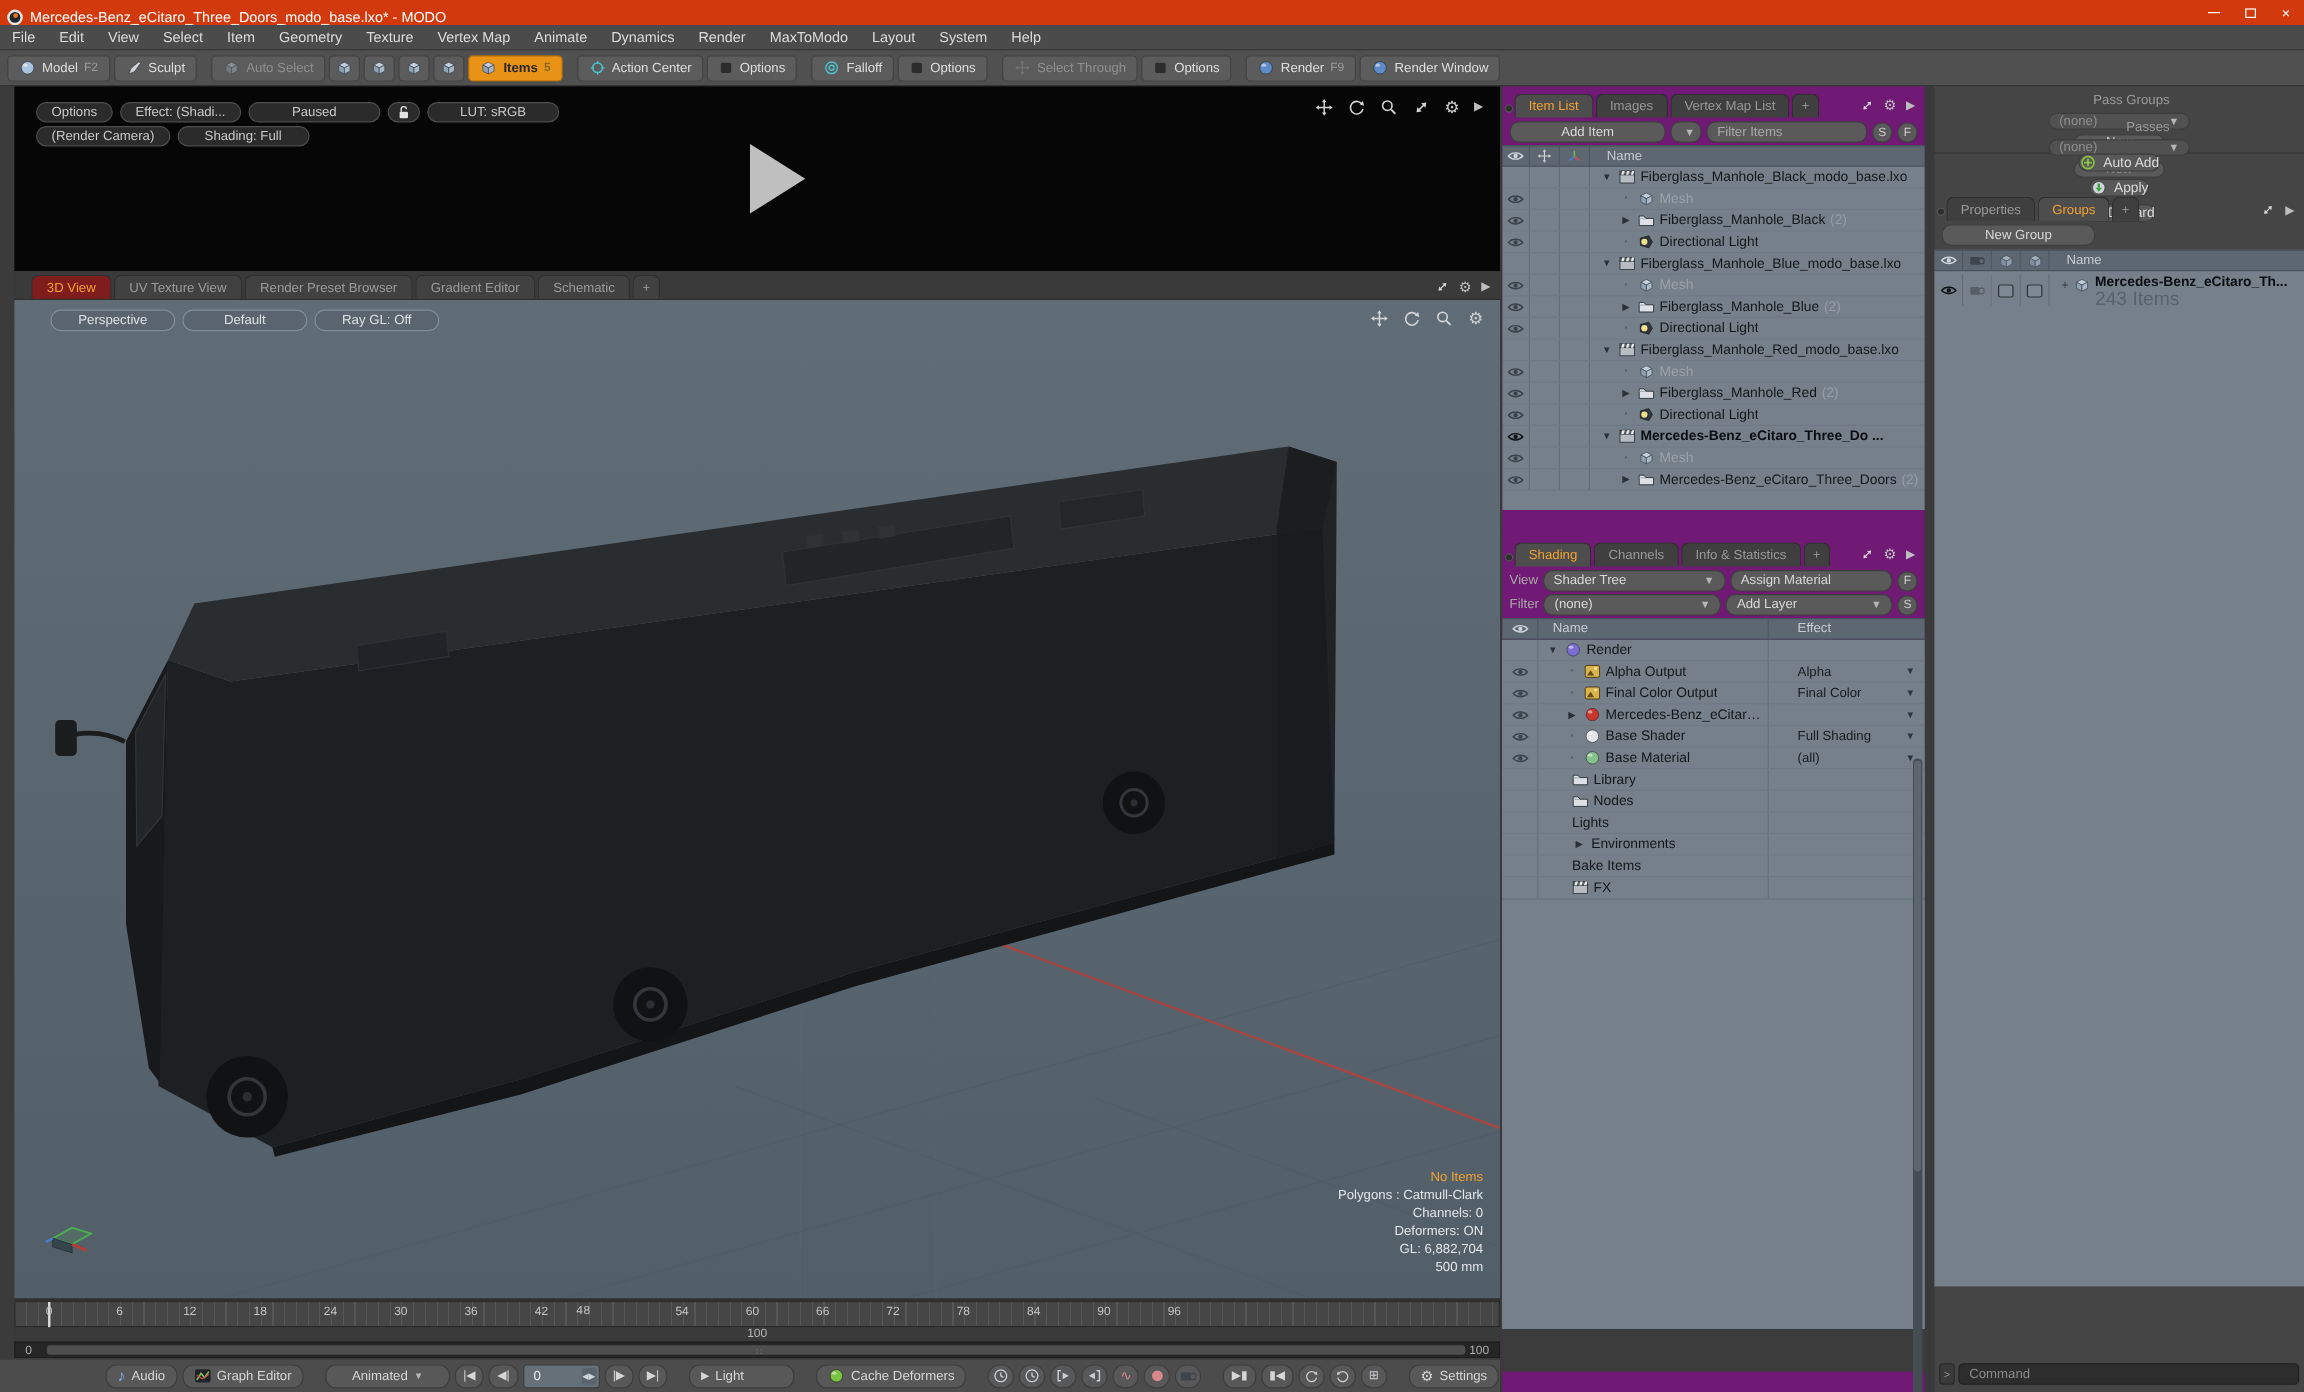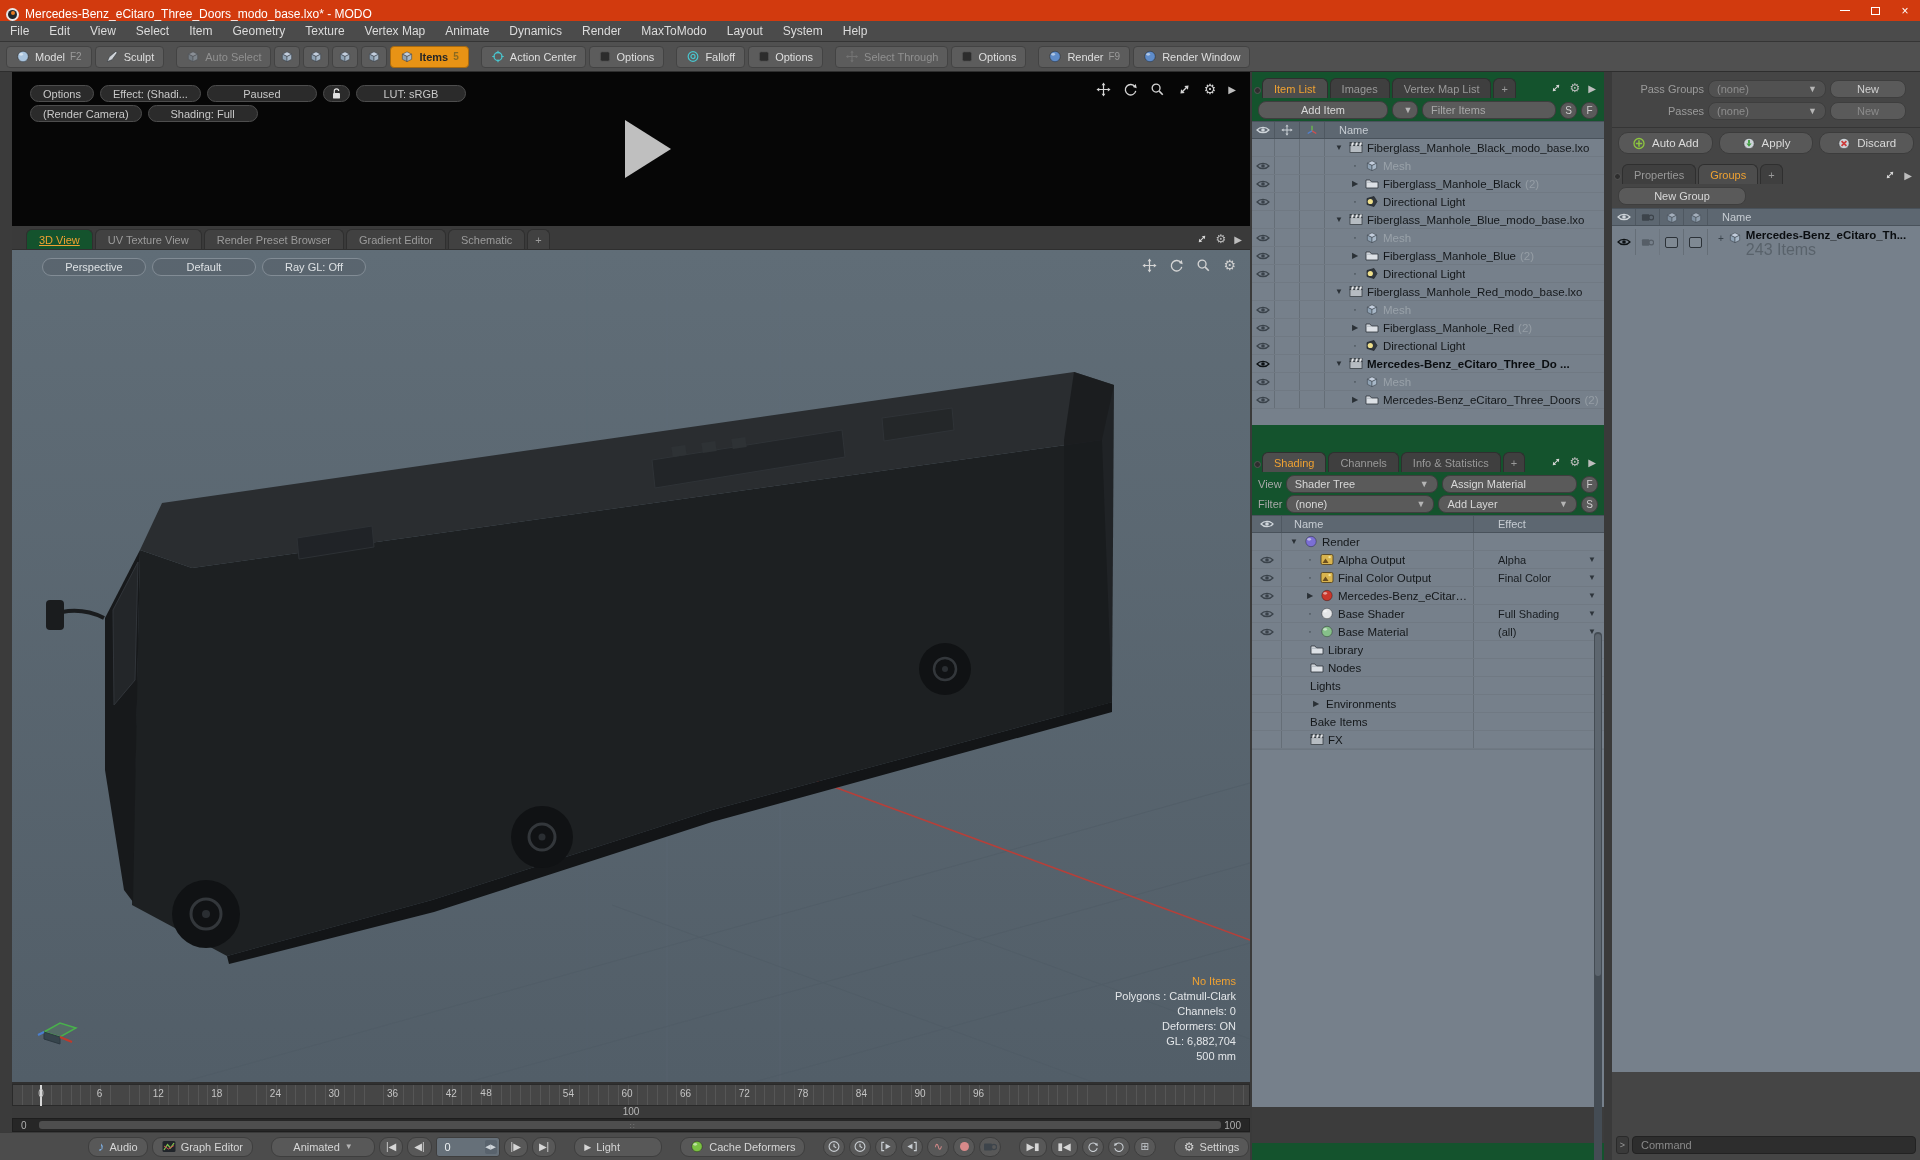--- a/index.html
+++ b/index.html
@@ -38,21 +38,21 @@
   .pillrow{position:absolute;display:flex;gap:6px;}
   .pill{height:17px;background:#2b2b2b;border:1px solid #4d4d4d;border-radius:9px;color:#c9c9c9;font-size:11px;display:flex;align-items:center;justify-content:center;padding:0 12px;}
   .pill.wide{min-width:110px;}
   #preview-icons{position:absolute;right:14px;top:10px;display:flex;gap:12px;align-items:center;}
   .vicon{width:15px;height:15px;color:#d5d5d5;}
   .vicon-gear{color:#cfcfcf;font-size:14px;line-height:15px;}
   #play-tri{position:absolute;left:613px;top:48px;width:0;height:0;border-left:46px solid rgba(225,225,225,.85);border-top:29px solid transparent;border-bottom:29px solid transparent;}
 
   #vtabs{position:absolute;left:12px;top:226px;width:1238px;height:24px;background:#3a3a3a;display:flex;align-items:flex-end;padding-left:14px;border-bottom:1px solid #2f2f2f;}
   .vtab{height:20px;display:flex;align-items:center;padding:0 12px;font-size:11px;color:#9b9b9b;background:#414141;border:1px solid #2f2f2f;border-bottom:none;border-radius:6px 6px 0 0;margin-right:2px;}
-  .vtab.active{background:#14532d;color:#f0a232;text-decoration:underline;}
+  .vtab.active{background:#7f1d1d;color:#f0a232;}
   .vtab.plus{padding:0 7px;}
   .tabicons{margin-left:auto;display:flex;gap:8px;align-items:center;margin-bottom:3px;margin-right:8px;}
   .tabicons .vicon{width:12px;height:12px;}
   .tabicons .gearchar{color:#bdbdbd;font-size:12px;}
   .tri-r{color:#bdbdbd;font-size:10px;}
 
   #viewport{position:absolute;left:12px;top:250px;width:1238px;height:832px;background:linear-gradient(#606d77,#525e68);overflow:hidden;}
   #vp-pills{left:30px;top:8px;}
   .vpill{height:18px;background:rgba(70,80,88,.25);border:1px solid #828c95;border-radius:9px;color:#dde1e4;font-size:11px;display:flex;align-items:center;justify-content:center;padding:0 14px;min-width:104px;}
   #vp-icons{position:absolute;right:14px;top:8px;display:flex;gap:12px;align-items:center;}
@@ -102,31 +102,31 @@
   .tname{flex:1;display:flex;align-items:center;gap:4px;overflow:hidden;white-space:nowrap;}
   .exp{width:12px;flex:0 0 auto;text-align:center;font-size:8px;color:#2a3036;}
   .exp.dot{color:#565f68;font-size:7px;}
   .lbl{overflow:hidden;text-overflow:ellipsis;}
   .cnt{color:#959da5;}
   .trow.dim .lbl{color:#99a1a9;}
   .trow.bold .lbl{font-weight:bold;color:#0a0d10;}
   .effcell{width:115px;flex:0 0 auto;border-left:1px solid rgba(0,0,0,0.14);height:100%;display:flex;align-items:center;padding-left:24px;font-size:11px;color:#171b1f;}
   .effarr{width:16px;flex:0 0 auto;color:#2d343b;font-size:8px;}
 
-  #ilcol{position:absolute;left:1252px;top:72px;width:352px;height:1088px;background:#14532d;}
+  #ilcol{position:absolute;left:1252px;top:72px;width:352px;height:1088px;background:#701a75;}
   #il-hscroll{position:absolute;left:4px;top:357px;width:336px;height:11px;background:#3f474f;border-radius:5px;}
   #il-hscroll .thumb{position:absolute;left:2px;top:1px;width:330px;height:9px;background:#5b646d;border-radius:4px;}
   #il-hscroll .dot{position:absolute;left:50%;top:3px;width:4px;height:4px;border-radius:50%;background:#454d55;}
   .vscroll{position:absolute;width:8px;background:#444c54;border-radius:4px;}
   .vscroll .vthumb{position:absolute;left:1px;top:2px;width:6px;height:60%;background:#5d666f;border-radius:3px;}
 
   #rdivider{position:absolute;left:1604px;top:72px;width:8px;height:1088px;background:#3a3a3a;}
 
   #grcol{position:absolute;left:1612px;top:72px;width:308px;height:1088px;background:#454545;}
-  .formrow{display:flex;align-items:center;height:22px;padding:0 8px;gap:4px;}
+  .formrow{display:flex;align-items:center;height:22px;padding:0 8px;gap:4px;flex-direction:column;}
   .formlabel{width:84px;text-align:right;color:#9b9b9b;font-size:11px;flex:0 0 auto;}
   .dd.disabled{color:#8e8e8e;background:#515151;}
   .newbtn{height:18px;background:#5a5a5a;border:1px solid #3e3e3e;border-radius:8px;color:#d0d0d0;font-size:11px;display:flex;align-items:center;justify-content:center;width:76px;}
   .newbtn.dim{color:#8b8b8b;}
   .bigbtn{height:22px;background:#585858;border:1px solid #3c3c3c;border-radius:10px;color:#dadada;font-size:11.5px;display:flex;align-items:center;justify-content:center;gap:6px;flex:1;}
   .chkbox{width:13px;height:11px;border:1.5px solid #2c3238;border-radius:2px;background:rgba(255,255,255,.07);}
   #grouprow{height:34px;display:flex;align-items:flex-start;padding-top:3px;font-size:11.5px;color:#0a0d10;}
   #cmdbar{position:absolute;left:4px;top:1062px;width:300px;height:22px;display:flex;align-items:center;gap:3px;}
   #cmd-toggle{width:13px;height:18px;background:#3a3a3a;border:1px solid #2a2a2a;border-radius:3px;color:#9a9a9a;font-size:9px;display:flex;align-items:center;justify-content:center;}
   #cmd-input{flex:1;height:18px;background:#2d2d2d;border:1px solid #222;border-radius:4px;color:#8a8a8a;font-size:11px;display:flex;align-items:center;padding-left:8px;}

